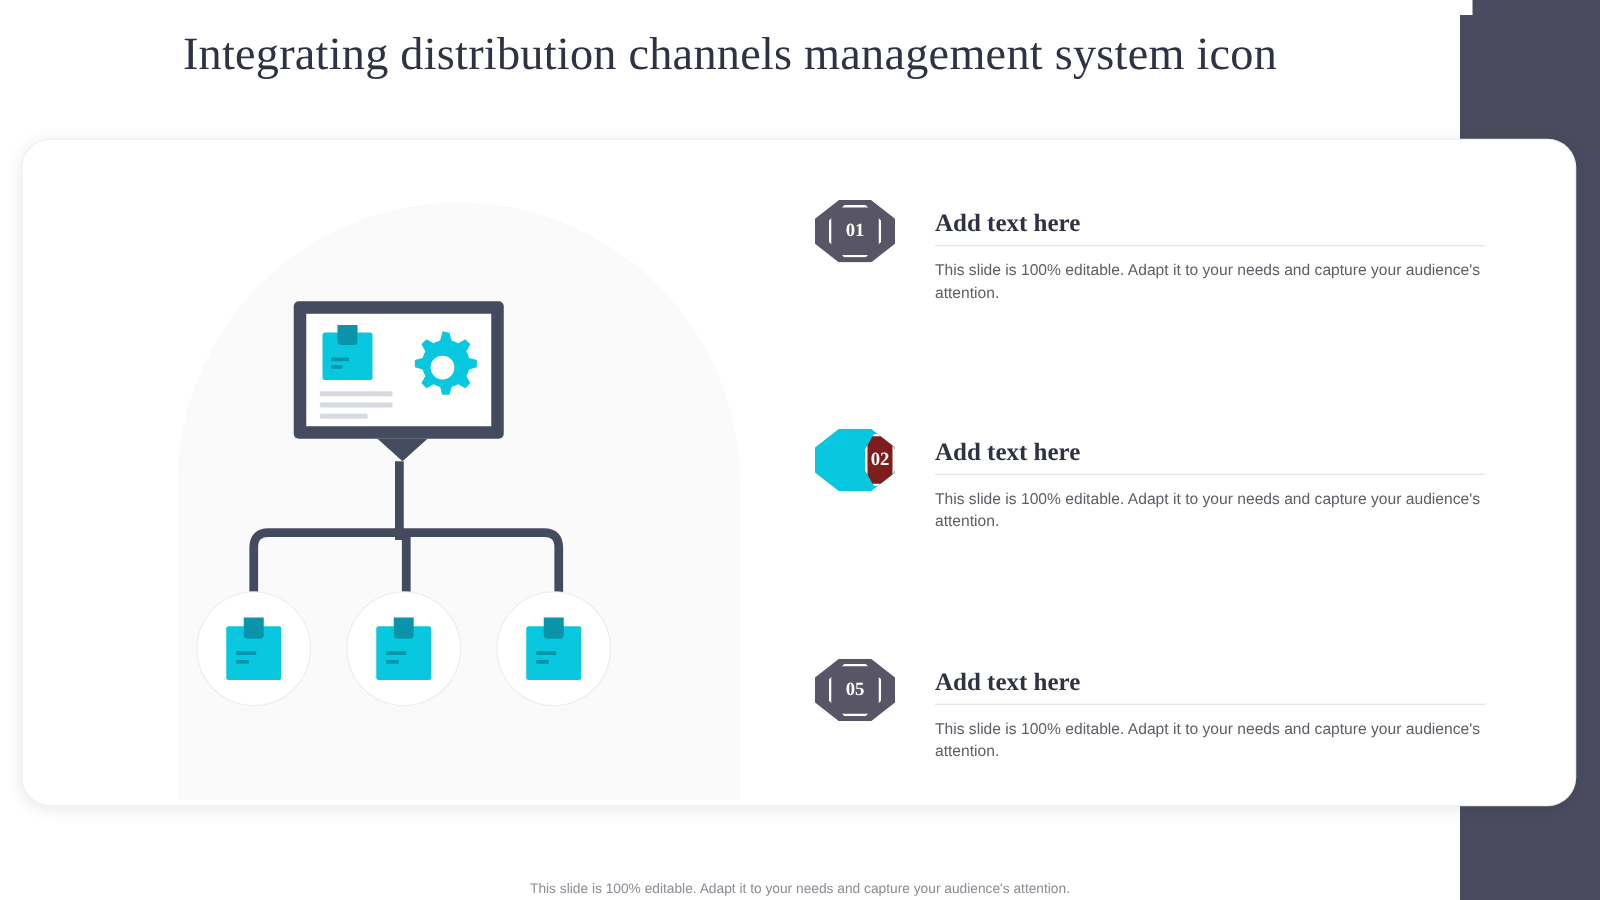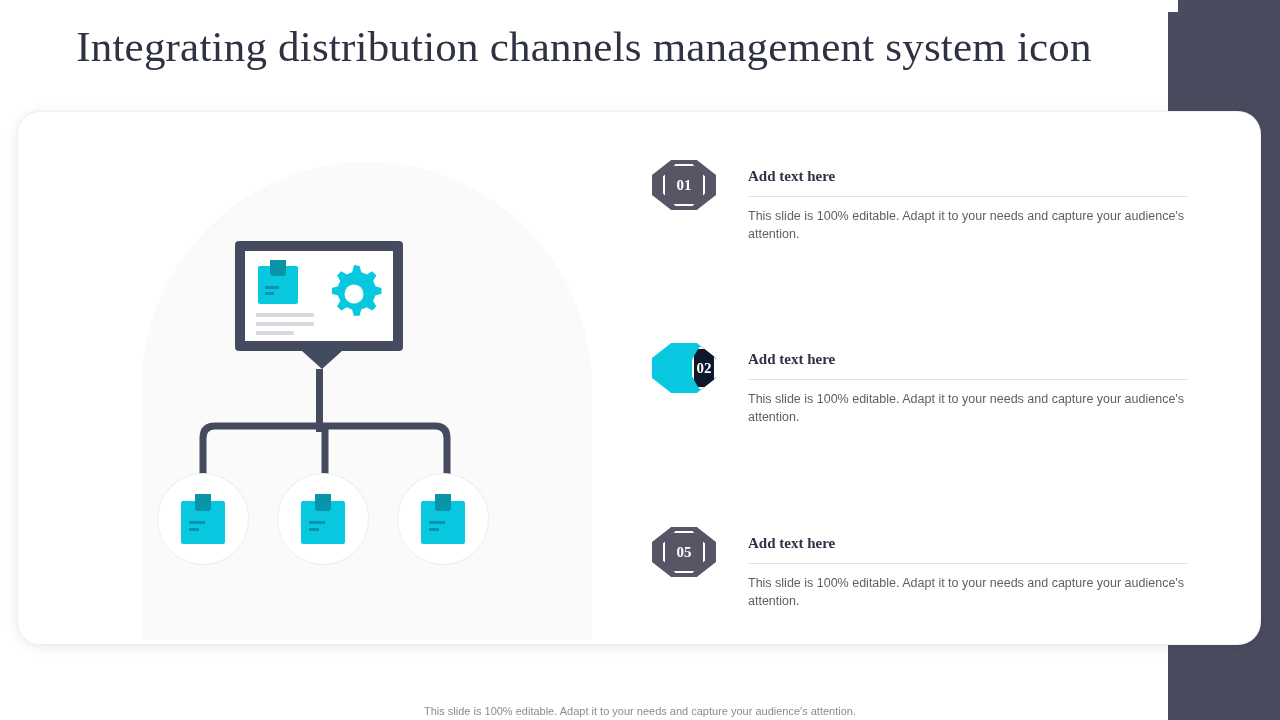--- a/index.html
+++ b/index.html
@@ -25,21 +25,21 @@
     background: #ffffff;
   }
 
   
   .title {
     position: absolute;
     top: 22px; left: 0;
     width: 1168px;
     text-align: center;
     font-family: "Liberation Serif", serif;
-    font-size: 43px;
+    font-size: 37px;
     color: #2f3242;
     letter-spacing: 0.2px;
   }
 
   
   .card {
     position: absolute;
     left: 18px; top: 112px;
     width: 1242px; height: 532px;
     background: #ffffff;
@@ -175,28 +175,28 @@
     clip-path: polygon(30% 0%, 70% 0%, 100% 30%, 100% 70%, 70% 100%, 30% 100%, 0% 70%, 0% 30%);
   }
   .badge.dark { background: #575566; color: #ffffff; }
   .badge.cyan { background: #08c8e0; color: #ffffff; }
   .badge-inner {
     width: 42px; height: 42px;
     display:flex; align-items:center; justify-content:center;
     clip-path: polygon(30% 0%, 70% 0%, 100% 30%, 100% 70%, 70% 100%, 30% 100%, 0% 70%, 0% 30%);
   }
   .badge.dark .badge-inner { background:#575566; border: 2px solid #ffffff; }
-  .badge.cyan .badge-inner { background:#0f172a; border: 2px solid #ffffff; margin-left: 40px; }
+  .badge.cyan .badge-inner { background:#7f1d1d; border: 2px solid #ffffff; margin-left: 40px; }
 
   .item-head {
     position: absolute;
     left: 96px; top: 8px;
     font-family: "Liberation Serif", serif;
     font-weight: bold;
-    font-size: 15px;
+    font-size: 20px;
     color: #2f3242;
   }
   .rule {
     position: absolute;
     left: 96px; top: 36px;
     width: 440px; height: 1px;
     background: #e2e4e7;
   }
   .item-body {
     position: absolute;

